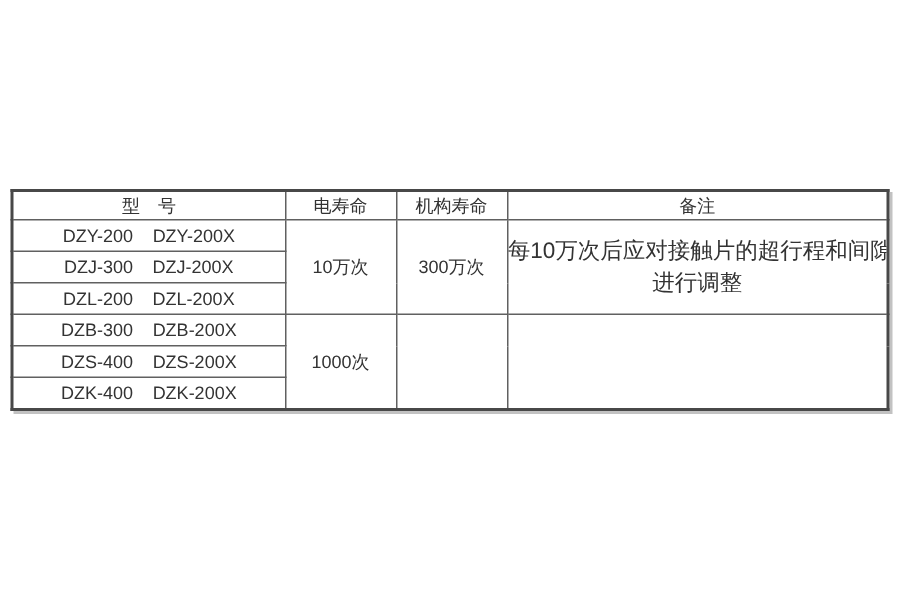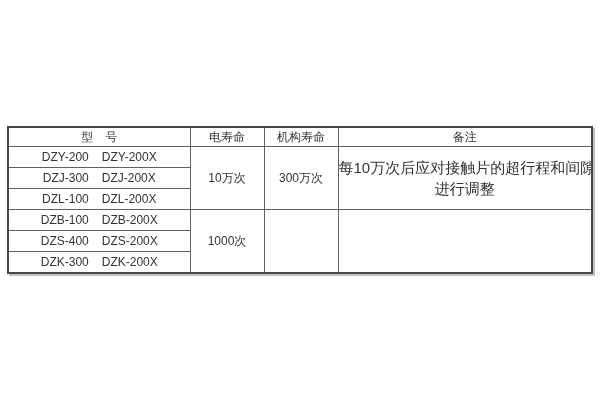--- a/index.html
+++ b/index.html
@@ -98,29 +98,29 @@
         <td>
           <span class="model-pair">
             <span>DZJ-300</span>
             <span>DZJ-200X</span>
           </span>
         </td>
       </tr>
       <tr>
         <td>
           <span class="model-pair">
-            <span>DZL-100</span>
+            <span>DZL-200</span>
             <span>DZL-200X</span>
           </span>
         </td>
       </tr>
       <tr>
         <td>
           <span class="model-pair">
-            <span>DZB-100</span>
+            <span>DZB-300</span>
             <span>DZB-200X</span>
           </span>
         </td>
         <td rowspan="3">1000次</td>
         <td rowspan="3"></td>
         <td rowspan="3" class="remarks-cell">
           <div class="remarks-line"></div>
           <div class="remarks-line"></div>
         </td>
       </tr>
@@ -128,20 +128,20 @@
         <td>
           <span class="model-pair">
             <span>DZS-400</span>
             <span>DZS-200X</span>
           </span>
         </td>
       </tr>
       <tr>
         <td>
           <span class="model-pair">
-            <span>DZK-300</span>
+            <span>DZK-400</span>
             <span>DZK-200X</span>
           </span>
         </td>
       </tr>
     </tbody>
   </table>
 </div>
 
 </body></html>

